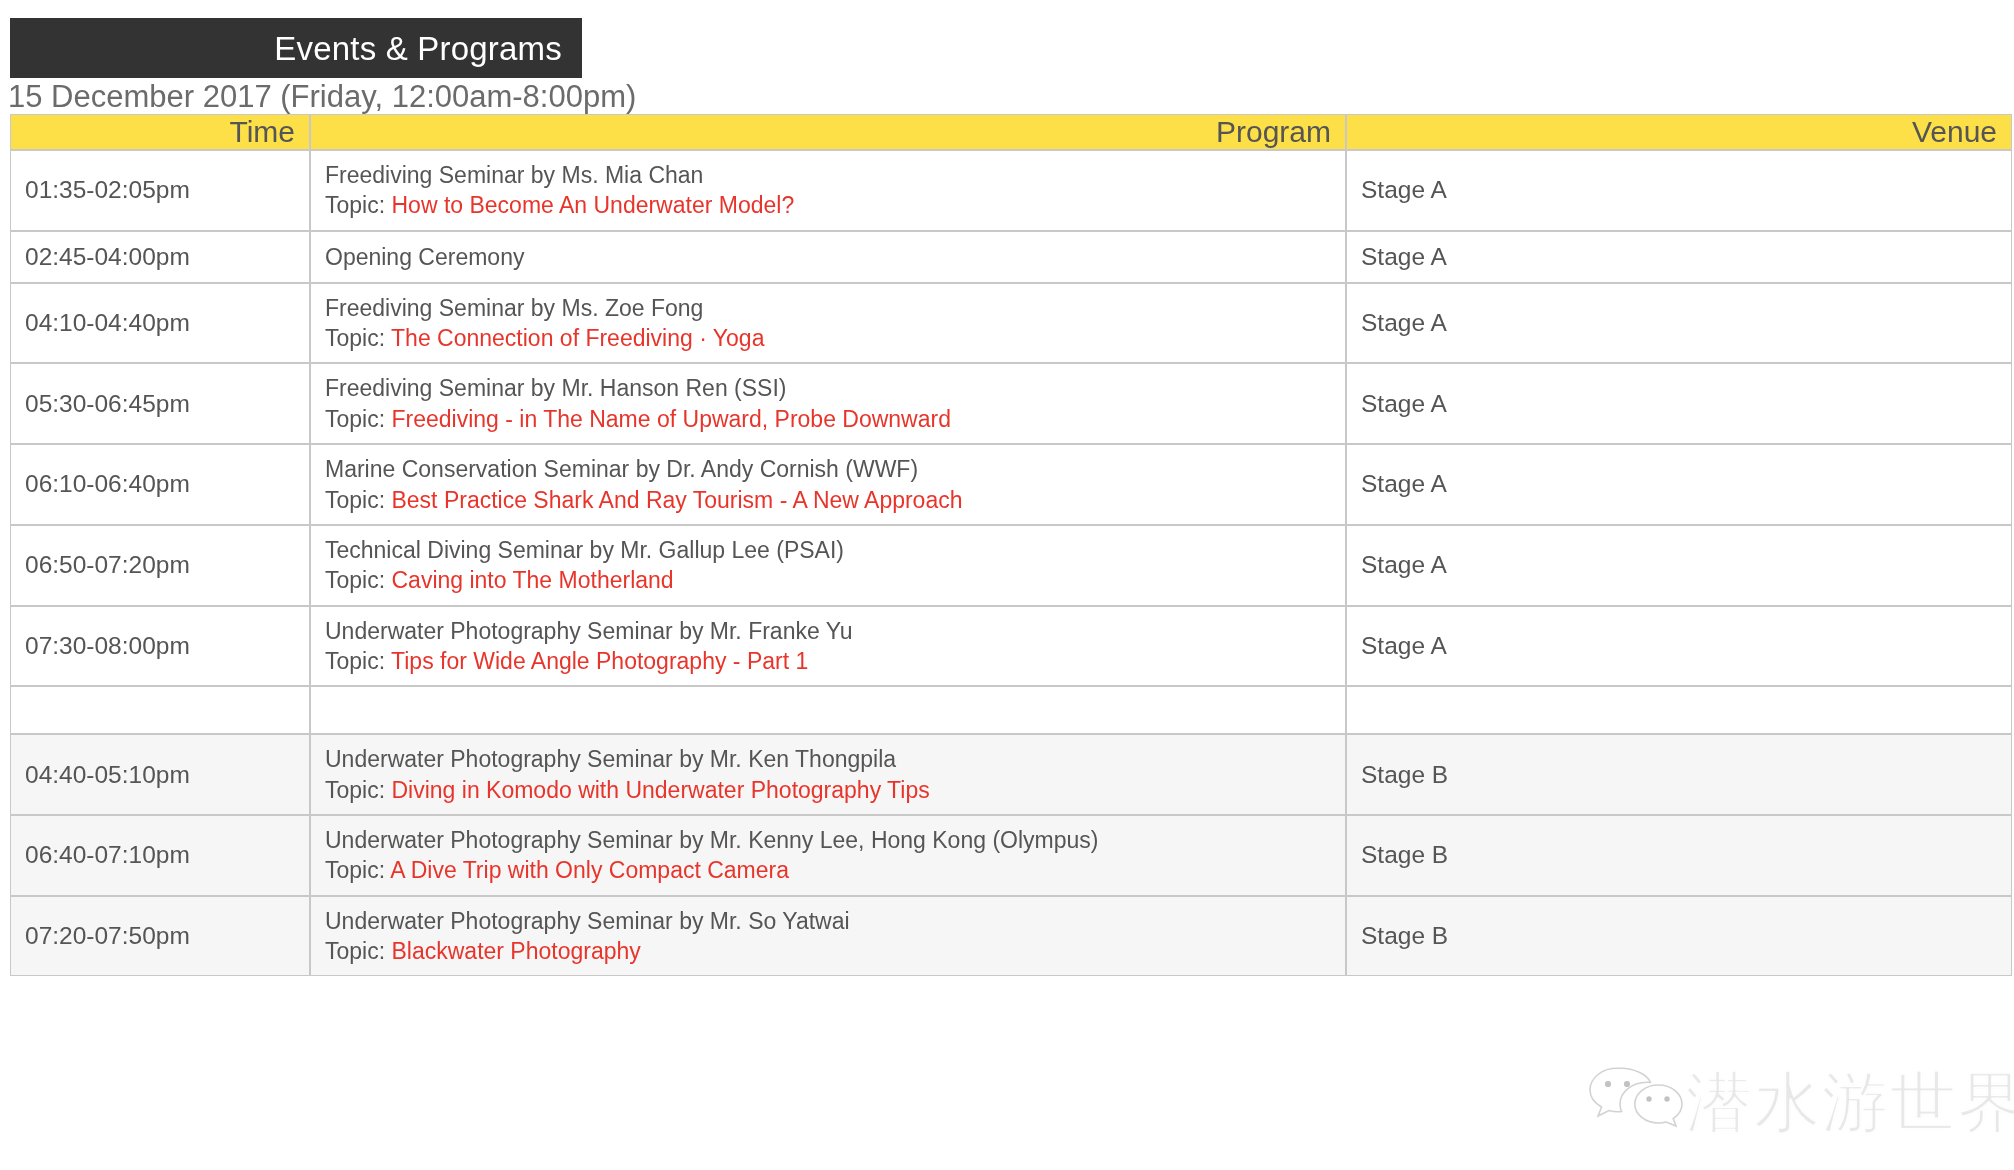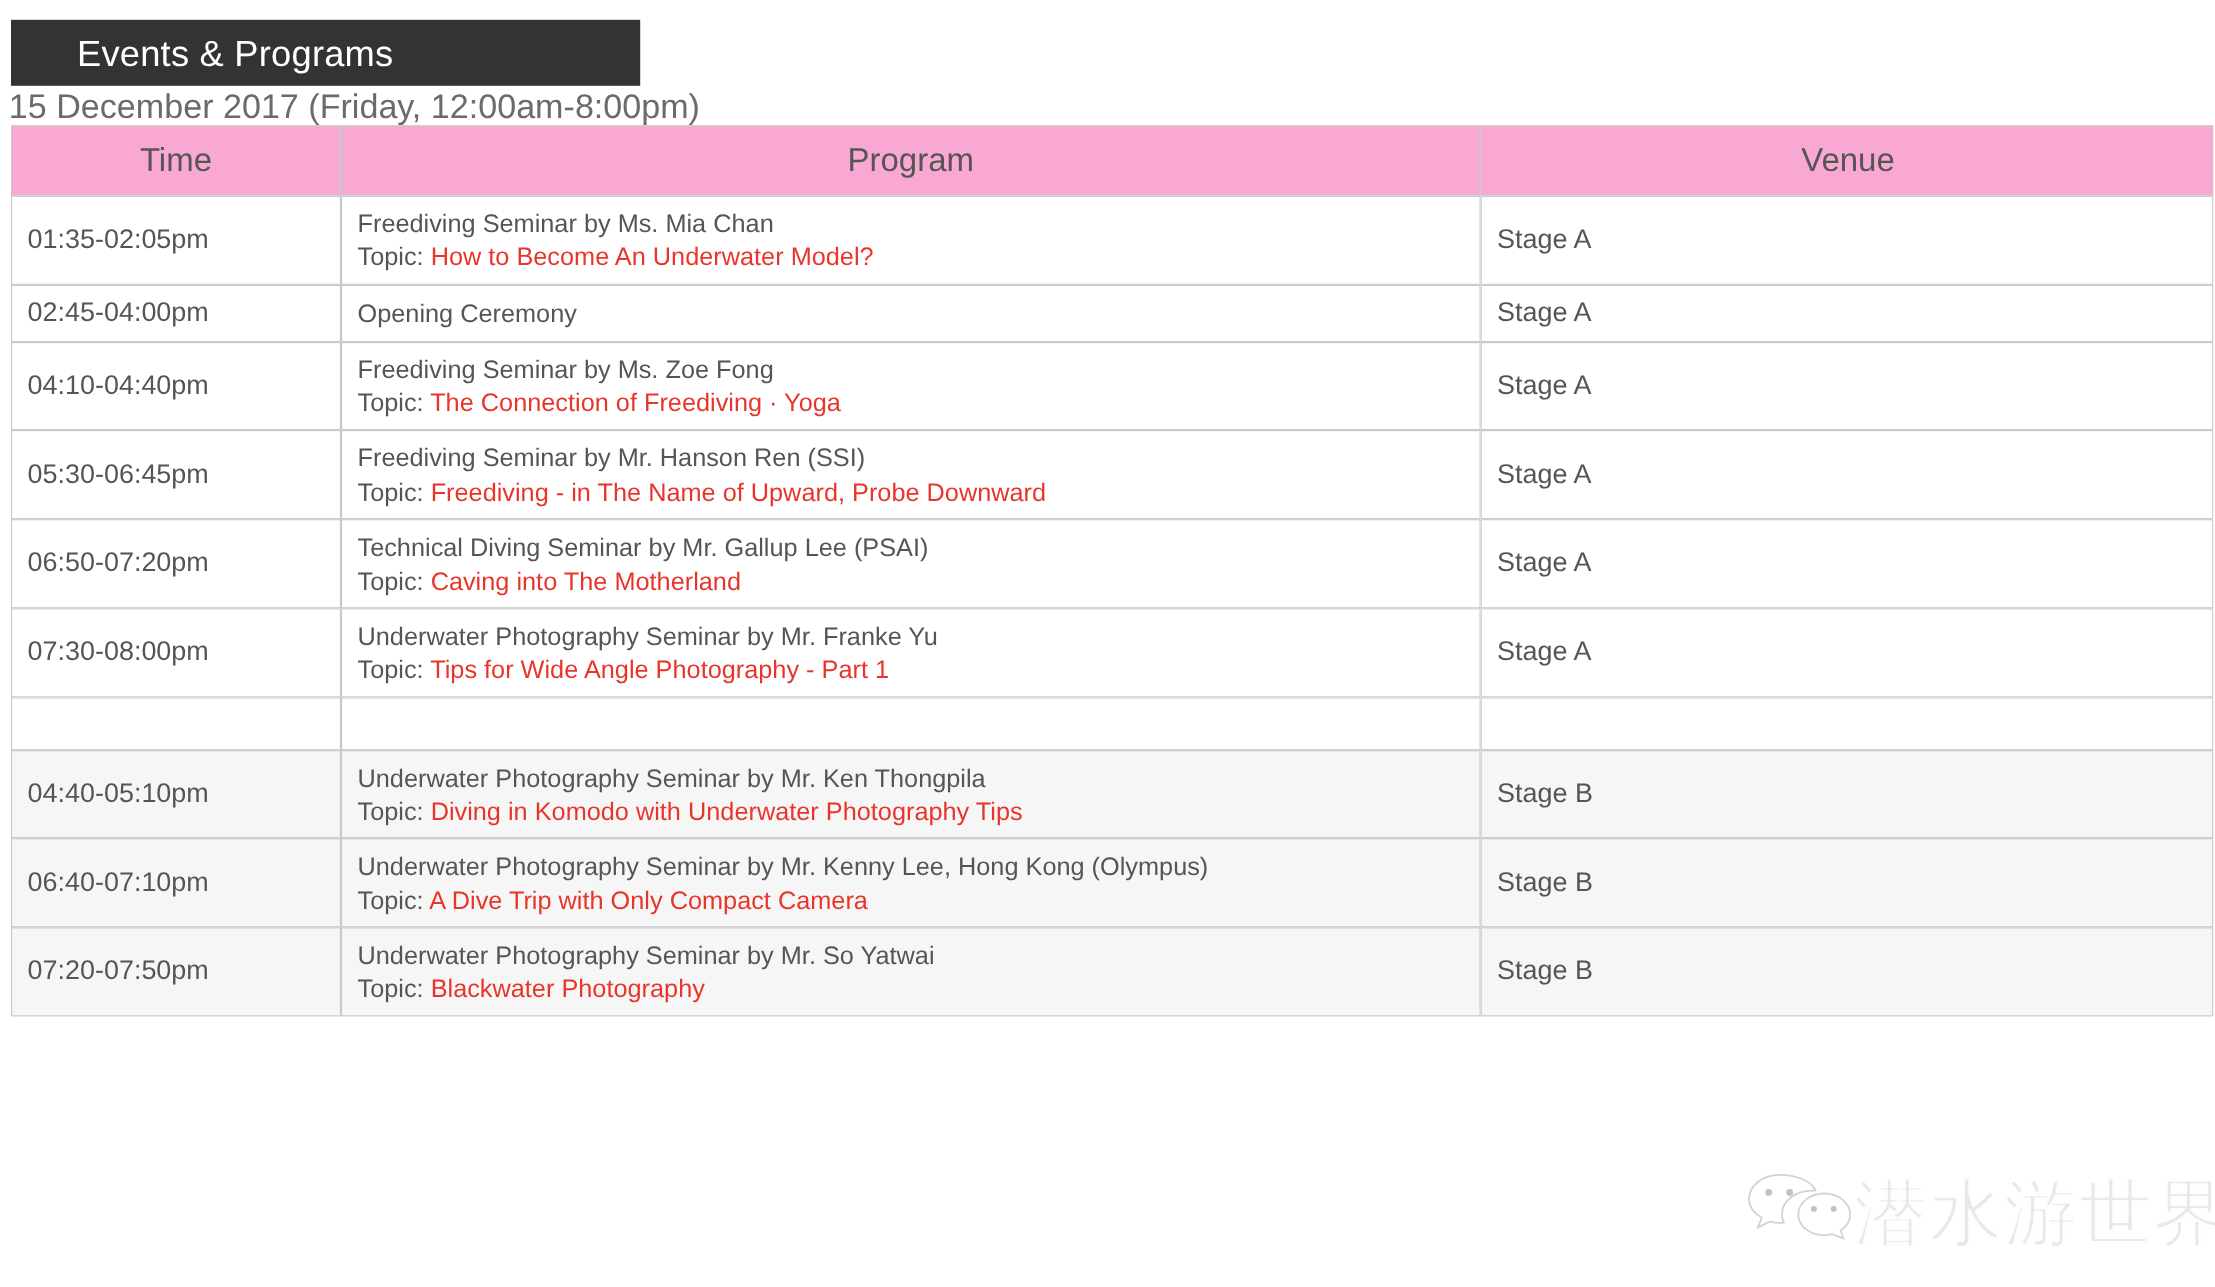--- a/index.html
+++ b/index.html
@@ -11,21 +11,21 @@
     overflow:hidden;
     position:relative;
   }
   .page{position:relative;width:2014px;height:1170px;}
 
   
   .title-bar{
     position:absolute;left:10px;top:18px;
     width:572px;height:60px;
     background:#333333;
-    display:flex;align-items:center;justify-content:flex-start;
+    display:flex;align-items:center;justify-content:flex-end;
     box-sizing:border-box;
   }
   .title-bar .title-text{
     color:#ffffff;
     font-size:33px;
     letter-spacing:0.2px;
     line-height:1;
     padding-left:60px;
     padding-right:20px;
     white-space:nowrap;
@@ -52,23 +52,23 @@
   .sched col.c-prog{width:1036px;}
   .sched col.c-venue{width:666px;}
 
   .sched th,.sched td{
     border:1px solid #c8c8c8;
     vertical-align:middle;
     padding:0 14px;
     box-sizing:border-box;
   }
   .sched th{
-    background:#f9a8d4;
-    height:64px;
-    text-align:center;
+    background:#fde047;
+    height:36px;
+    text-align:right;
     font-weight:normal;
     color:#555555;
     font-size:30px;
     padding-left:14px;
   }
   .sched th.h-venue{padding-left:16px;margin-left:20px;}
 
   .sched td{
     background:#ffffff;
     color:#555555;
@@ -155,20 +155,28 @@
             <span class="prog-line">Freediving Seminar by Ms. Zoe Fong</span>
             <span class="prog-line"><span class="topic-label">Topic: </span><span class="topic-text">The Connection of Freediving · Yoga</span></span>
           </td>
           <td class="venue-cell">Stage A</td>
         </tr>
         <tr class="row-double">
           <td class="time-cell">05:30-06:45pm</td>
           <td class="prog-cell">
             <span class="prog-line">Freediving Seminar by Mr. Hanson Ren (SSI)</span>
             <span class="prog-line"><span class="topic-label">Topic: </span><span class="topic-text">Freediving - in The Name of Upward, Probe Downward</span></span>
+          </td>
+          <td class="venue-cell">Stage A</td>
+        </tr>
+        <tr class="row-double">
+          <td class="time-cell">06:10-06:40pm</td>
+          <td class="prog-cell">
+            <span class="prog-line">Marine Conservation Seminar by Dr. Andy Cornish (WWF)</span>
+            <span class="prog-line"><span class="topic-label">Topic: </span><span class="topic-text">Best Practice Shark And Ray Tourism - A New Approach</span></span>
           </td>
           <td class="venue-cell">Stage A</td>
         </tr>
         <tr class="row-double">
           <td class="time-cell">06:50-07:20pm</td>
           <td class="prog-cell">
             <span class="prog-line">Technical Diving Seminar by Mr. Gallup Lee (PSAI)</span>
             <span class="prog-line"><span class="topic-label">Topic: </span><span class="topic-text">Caving into The Motherland</span></span>
           </td>
           <td class="venue-cell">Stage A</td>

